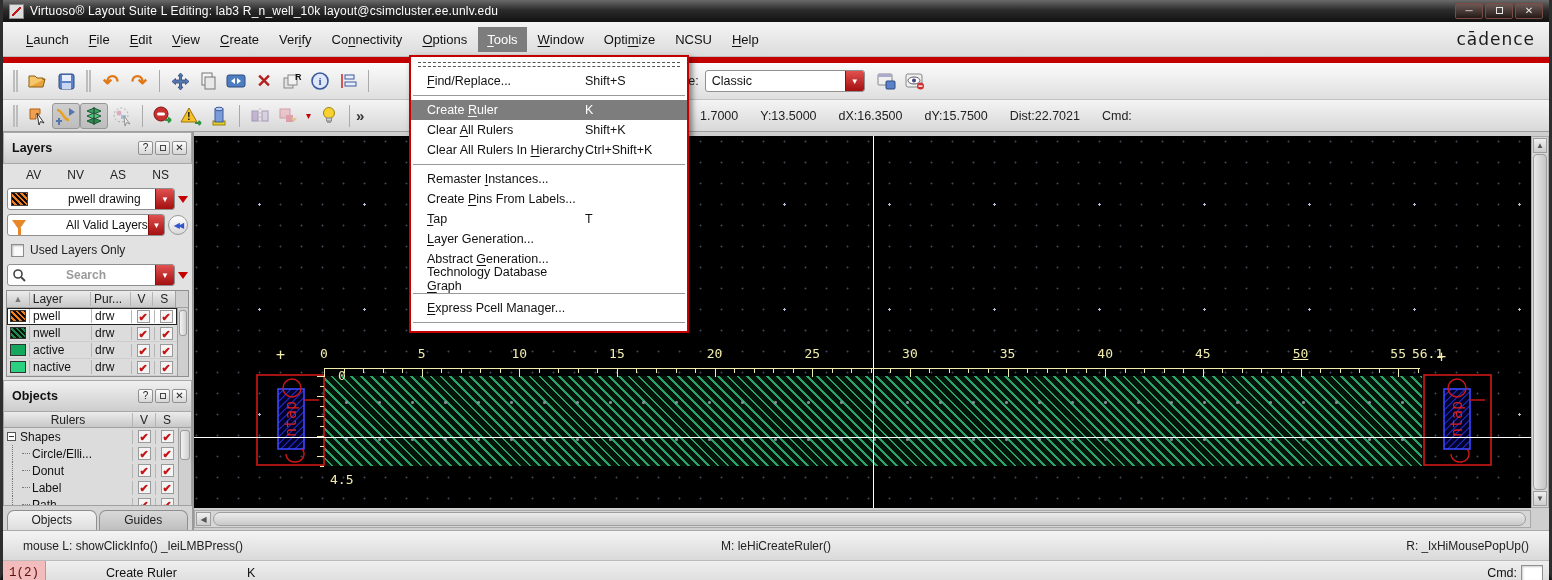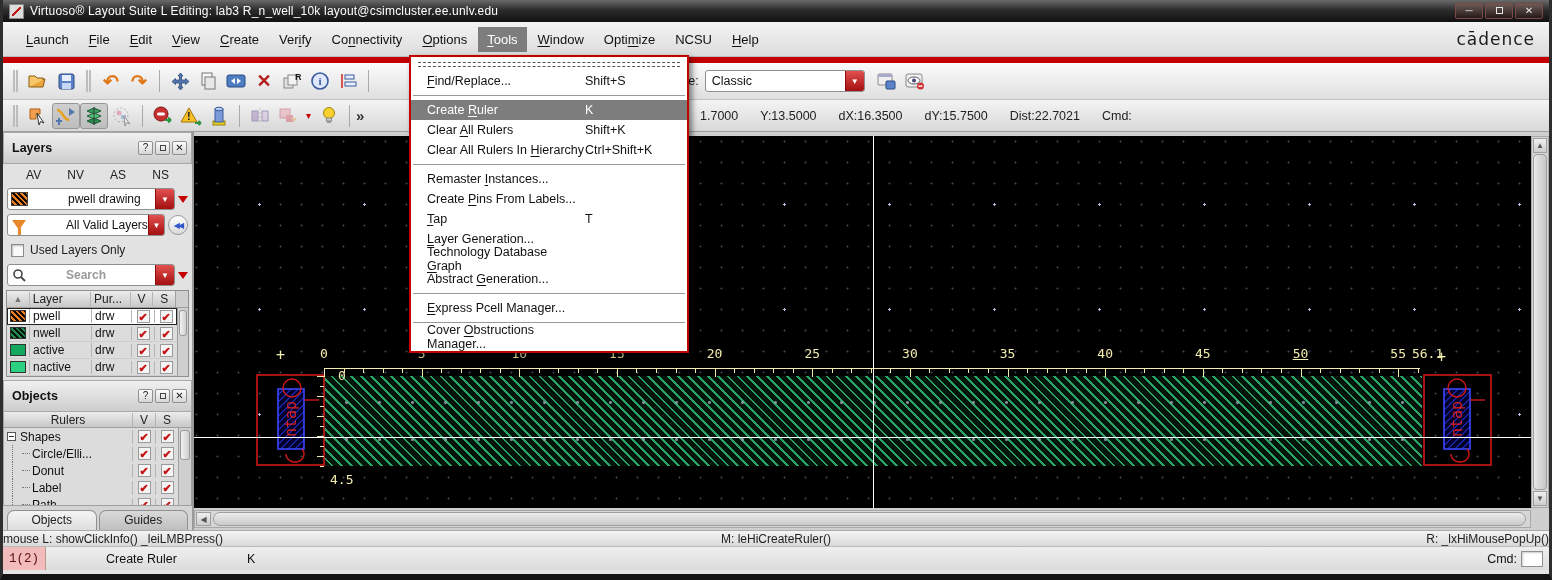--- a/index.html
+++ b/index.html
@@ -126,21 +126,21 @@
   .vscroll { position:absolute; right:0; top:4px; bottom:22px; width:18px; background:#d6d6d6; border:1px solid #a8a8a8; }
   .vscroll .arrow { position:absolute; left:1px; right:1px; height:15px; background:linear-gradient(#efefef,#cdcdcd); border:1px solid #9e9e9e; color:#555; font-size:8px; text-align:center; line-height:13px; }
   .vscroll .arrow.up { top:1px; } .vscroll .arrow.down { bottom:1px; }
   .vscroll .thumb { position:absolute; left:1px; right:1px; top:17px; bottom:17px; background:linear-gradient(90deg,#e8e8e8,#c6c6c6); border:1px solid #9e9e9e; border-radius:4px; }
   .hscroll { position:absolute; left:0; right:18px; bottom:2px; height:18px; background:#d6d6d6; border:1px solid #a8a8a8; }
   .hscroll .arrow { position:absolute; top:1px; bottom:1px; width:15px; background:linear-gradient(#efefef,#cdcdcd); border:1px solid #9e9e9e; color:#555; font-size:8px; text-align:center; line-height:14px; }
   .hscroll .arrow.left { left:1px; }
   .hscroll .thumb { position:absolute; top:1px; bottom:1px; left:18px; right:4px; background:linear-gradient(#ececec,#c9c9c9); border:1px solid #9e9e9e; border-radius:7px; }
 
   
-  .statusbar { height:16px; background:linear-gradient(#f4f4f4,#d9d9d9); border-top:1px solid #aaa; display:flex; align-items:center; font-size:12px; color:#222; padding:0 0; position:relative; }
+  .statusbar { height:30px; background:linear-gradient(#f4f4f4,#d9d9d9); border-top:1px solid #aaa; display:flex; align-items:center; font-size:12px; color:#222; padding:0 20px; position:relative; }
   .statusbar .mid { position:absolute; left:50%; transform:translateX(-50%); }
   .statusbar .right { margin-left:auto; }
   .cmdbar { height:24px; background:linear-gradient(#efefef,#dcdcdc); border-top:1px solid #bbb; display:flex; align-items:center; font-size:12.5px; color:#111; }
   .badge { background:#f3bcbc; border-right:1px solid #b98; height:100%; display:flex; align-items:center; padding:0 6px; color:#5d0f0f;font-family:Liberation Mono, monospace; }
   .cmd-name { margin-left:60px; }
   .cmd-key { margin-left:70px; }
   .cmdbar .right { margin-left:auto; display:flex; align-items:center; gap:4px; padding-right:6px; }
   .cmd-input { width:22px; height:16px; background:#fff; border:1px solid #909090; box-shadow:inset 1px 1px 2px #ccc; }
 
   
@@ -732,33 +732,29 @@
         </div>
         <div class="tm-row">
           <span class="tm-label"><u>T</u>ap</span>
           <span class="tm-shortcut">T</span>
         </div>
         <div class="tm-row">
           <span class="tm-label"><u>L</u>ayer Generation...</span>
           <span class="tm-shortcut"></span>
         </div>
         <div class="tm-row">
+          <span class="tm-label">Abstract <u>G</u>eneration...</span>
+          <span class="tm-shortcut"></span>
+        </div>
+        <div class="tm-row">
           <span class="tm-label">Technology Database <u>G</u>raph</span>
           <span class="tm-shortcut"></span>
         </div>
-        <div class="tm-row">
-          <span class="tm-label">Abstract <u>G</u>eneration...</span>
-          <span class="tm-shortcut"></span>
-        </div>
         <div class="tm-sep"></div>
         <div class="tm-row">
           <span class="tm-label"><u>E</u>xpress Pcell Manager...</span>
           <span class="tm-shortcut"></span>
         </div>
         <div class="tm-sep"></div>
-        <div class="tm-row">
-          <span class="tm-label">Cover <u>O</u>bstructions Manager...</span>
-          <span class="tm-shortcut"></span>
-        </div>
       </div>
   </div>
 
 </div>
 
 </body></html>

